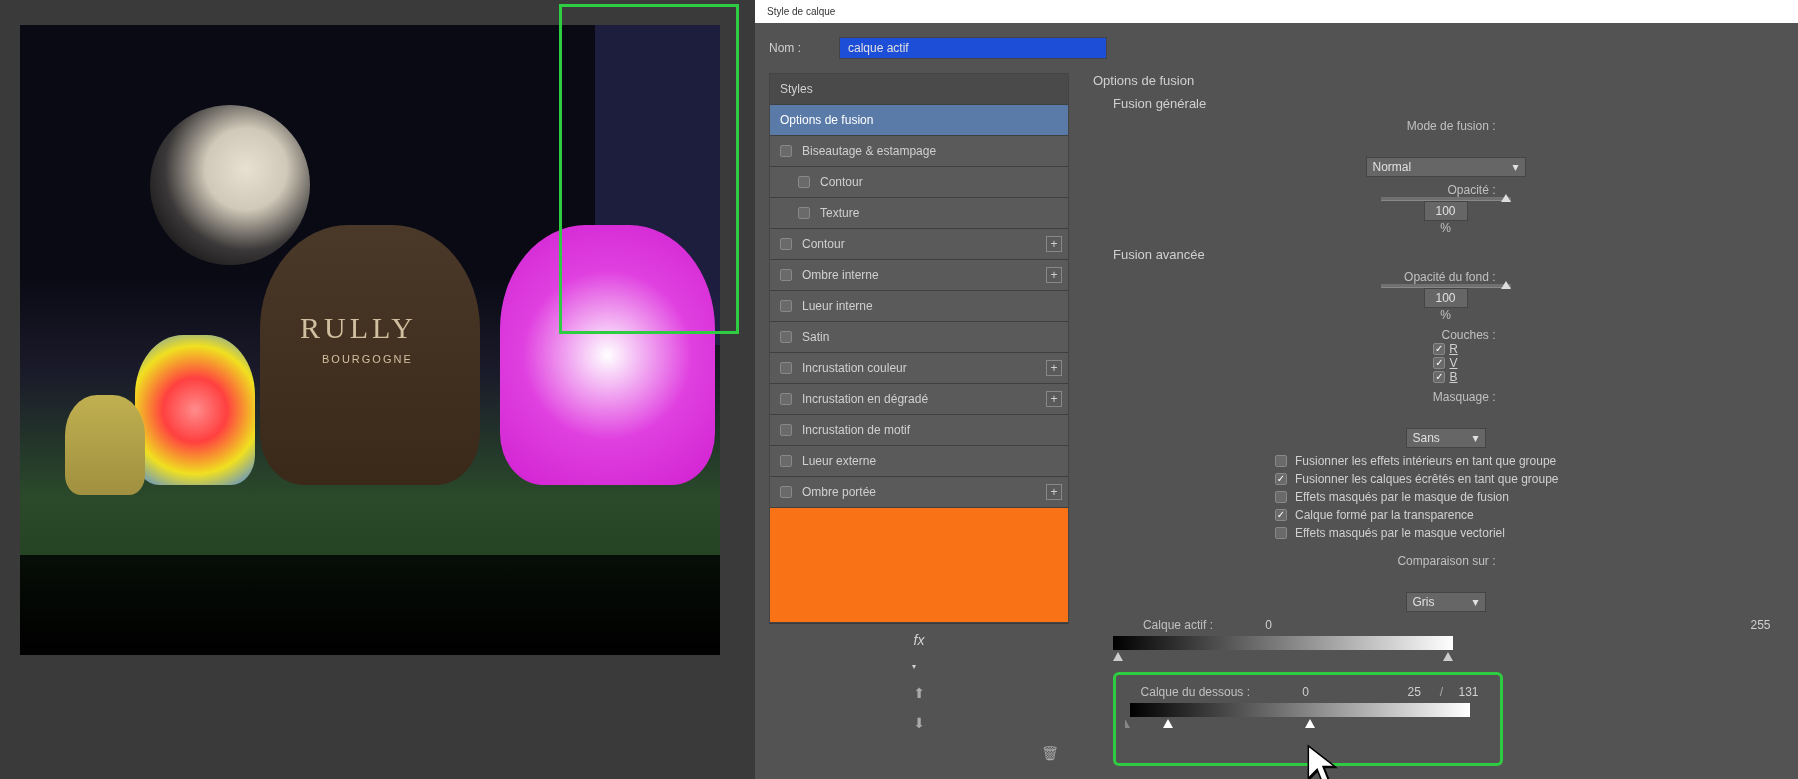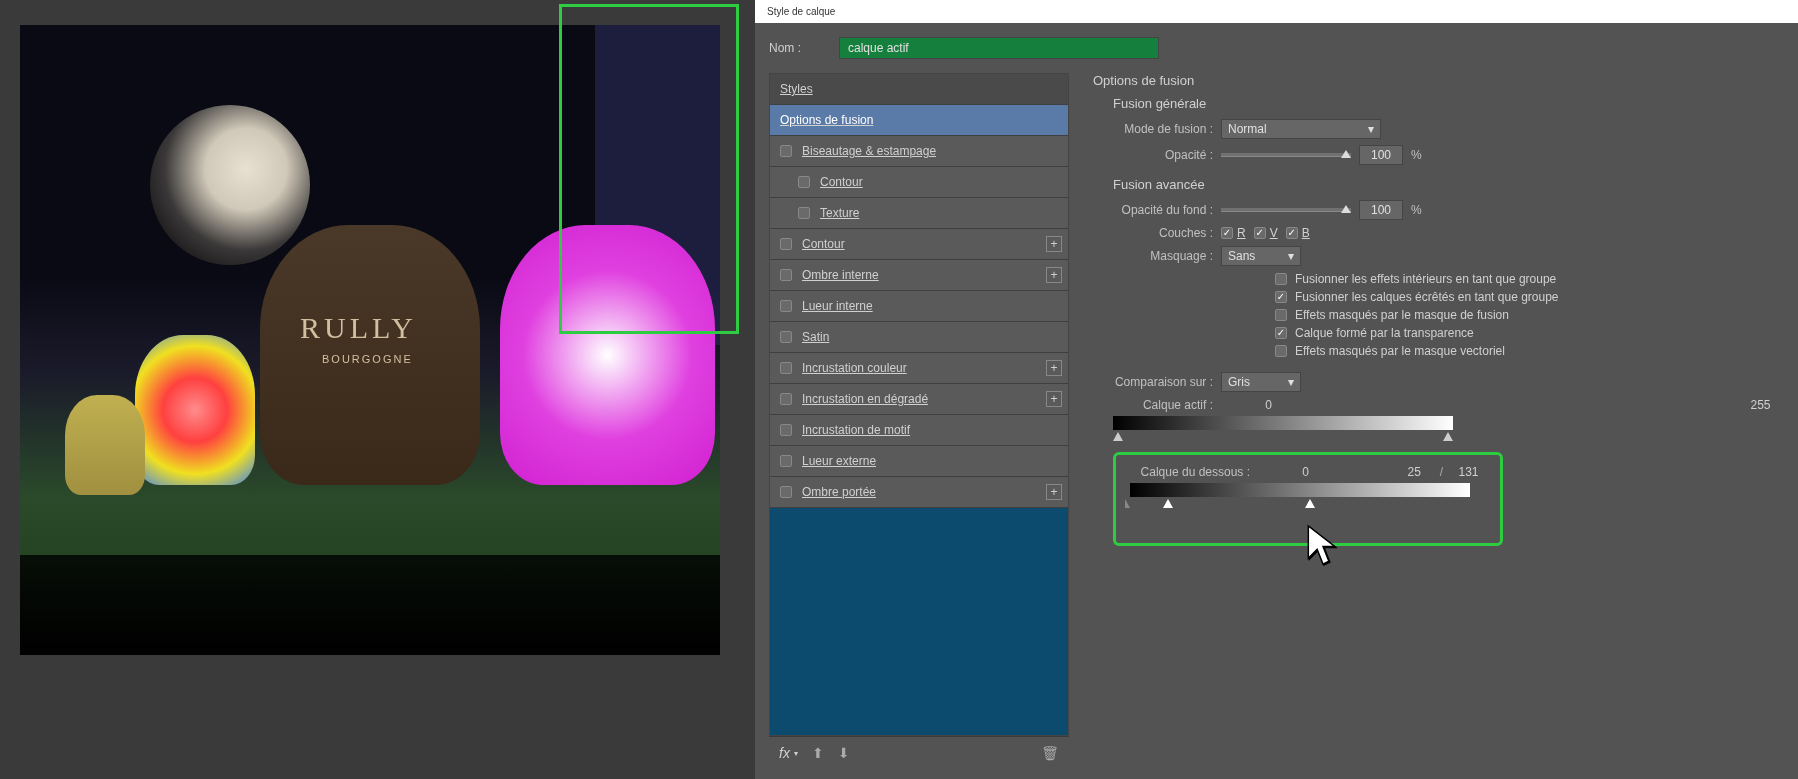--- a/index.html
+++ b/index.html
@@ -109,37 +109,36 @@
       display: flex;
       align-items: center;
       gap: 10px;
       padding: 14px 14px 0 14px;
     }
     .name-row label {
       min-width: 60px;
       text-align: left;
     }
     .name-input {
-      background: #15803d;
+      background: #1d4ed8;
       border: 1px solid #444;
       color: #e0e0e0;
       padding: 3px 8px;
-      width: 320px;
+      width: 268px;
       font-size: 12px;
     }
     .left-col {
       width: 300px;
       display: flex;
       flex-direction: column;
     }
     .styles-list {
       flex: 1;
       border: 1px solid #444;
-      background: #0c4a6e;
-      text-decoration: underline;
+      background: #f97316;
     }
     .style-item {
       padding: 8px 10px;
       border-bottom: 1px solid #3f3f3f;
       display: flex;
       align-items: center;
       gap: 10px;
       position: relative;
       background: #5a5a5a;
     }
@@ -180,20 +179,21 @@
       justify-content: center;
       font-size: 12px;
       background: #5a5a5a;
     }
     .list-footer {
       padding: 8px 10px;
       display: flex;
       gap: 14px;
       align-items: center;
       border-top: 1px solid #3a3a3a;
+      flex-direction: column;
     }
     .fx-label {
       font-style: italic;
       font-size: 14px;
     }
     .arrow-icon {
       font-size: 14px;
       color: #aaa;
     }
     .trash-icon {
@@ -211,37 +211,38 @@
       font-size: 13px;
       margin-bottom: 8px;
     }
     .subsection {
       margin-left: 20px;
       margin-bottom: 12px;
     }
     .form-row {
       display: flex;
       align-items: center;
-      gap: 8px;
       margin-bottom: 6px;
+      flex-direction: column;
     }
     .form-label {
       min-width: 100px;
       text-align: right;
       color: #c0c0c0;
     }
     .combo {
       background: #666;
       border: 1px solid #444;
       color: #e0e0e0;
       padding: 2px 6px;
       min-width: 160px;
       display: flex;
       justify-content: space-between;
       align-items: flex-end;
+      margin-top: 24px;
     }
     .combo.small { min-width: 80px; }
     .slider-track {
       width: 130px;
       height: 4px;
       background: #707070;
       position: relative;
       border-bottom: 1px solid #888;
     }
     .slider-thumb {

